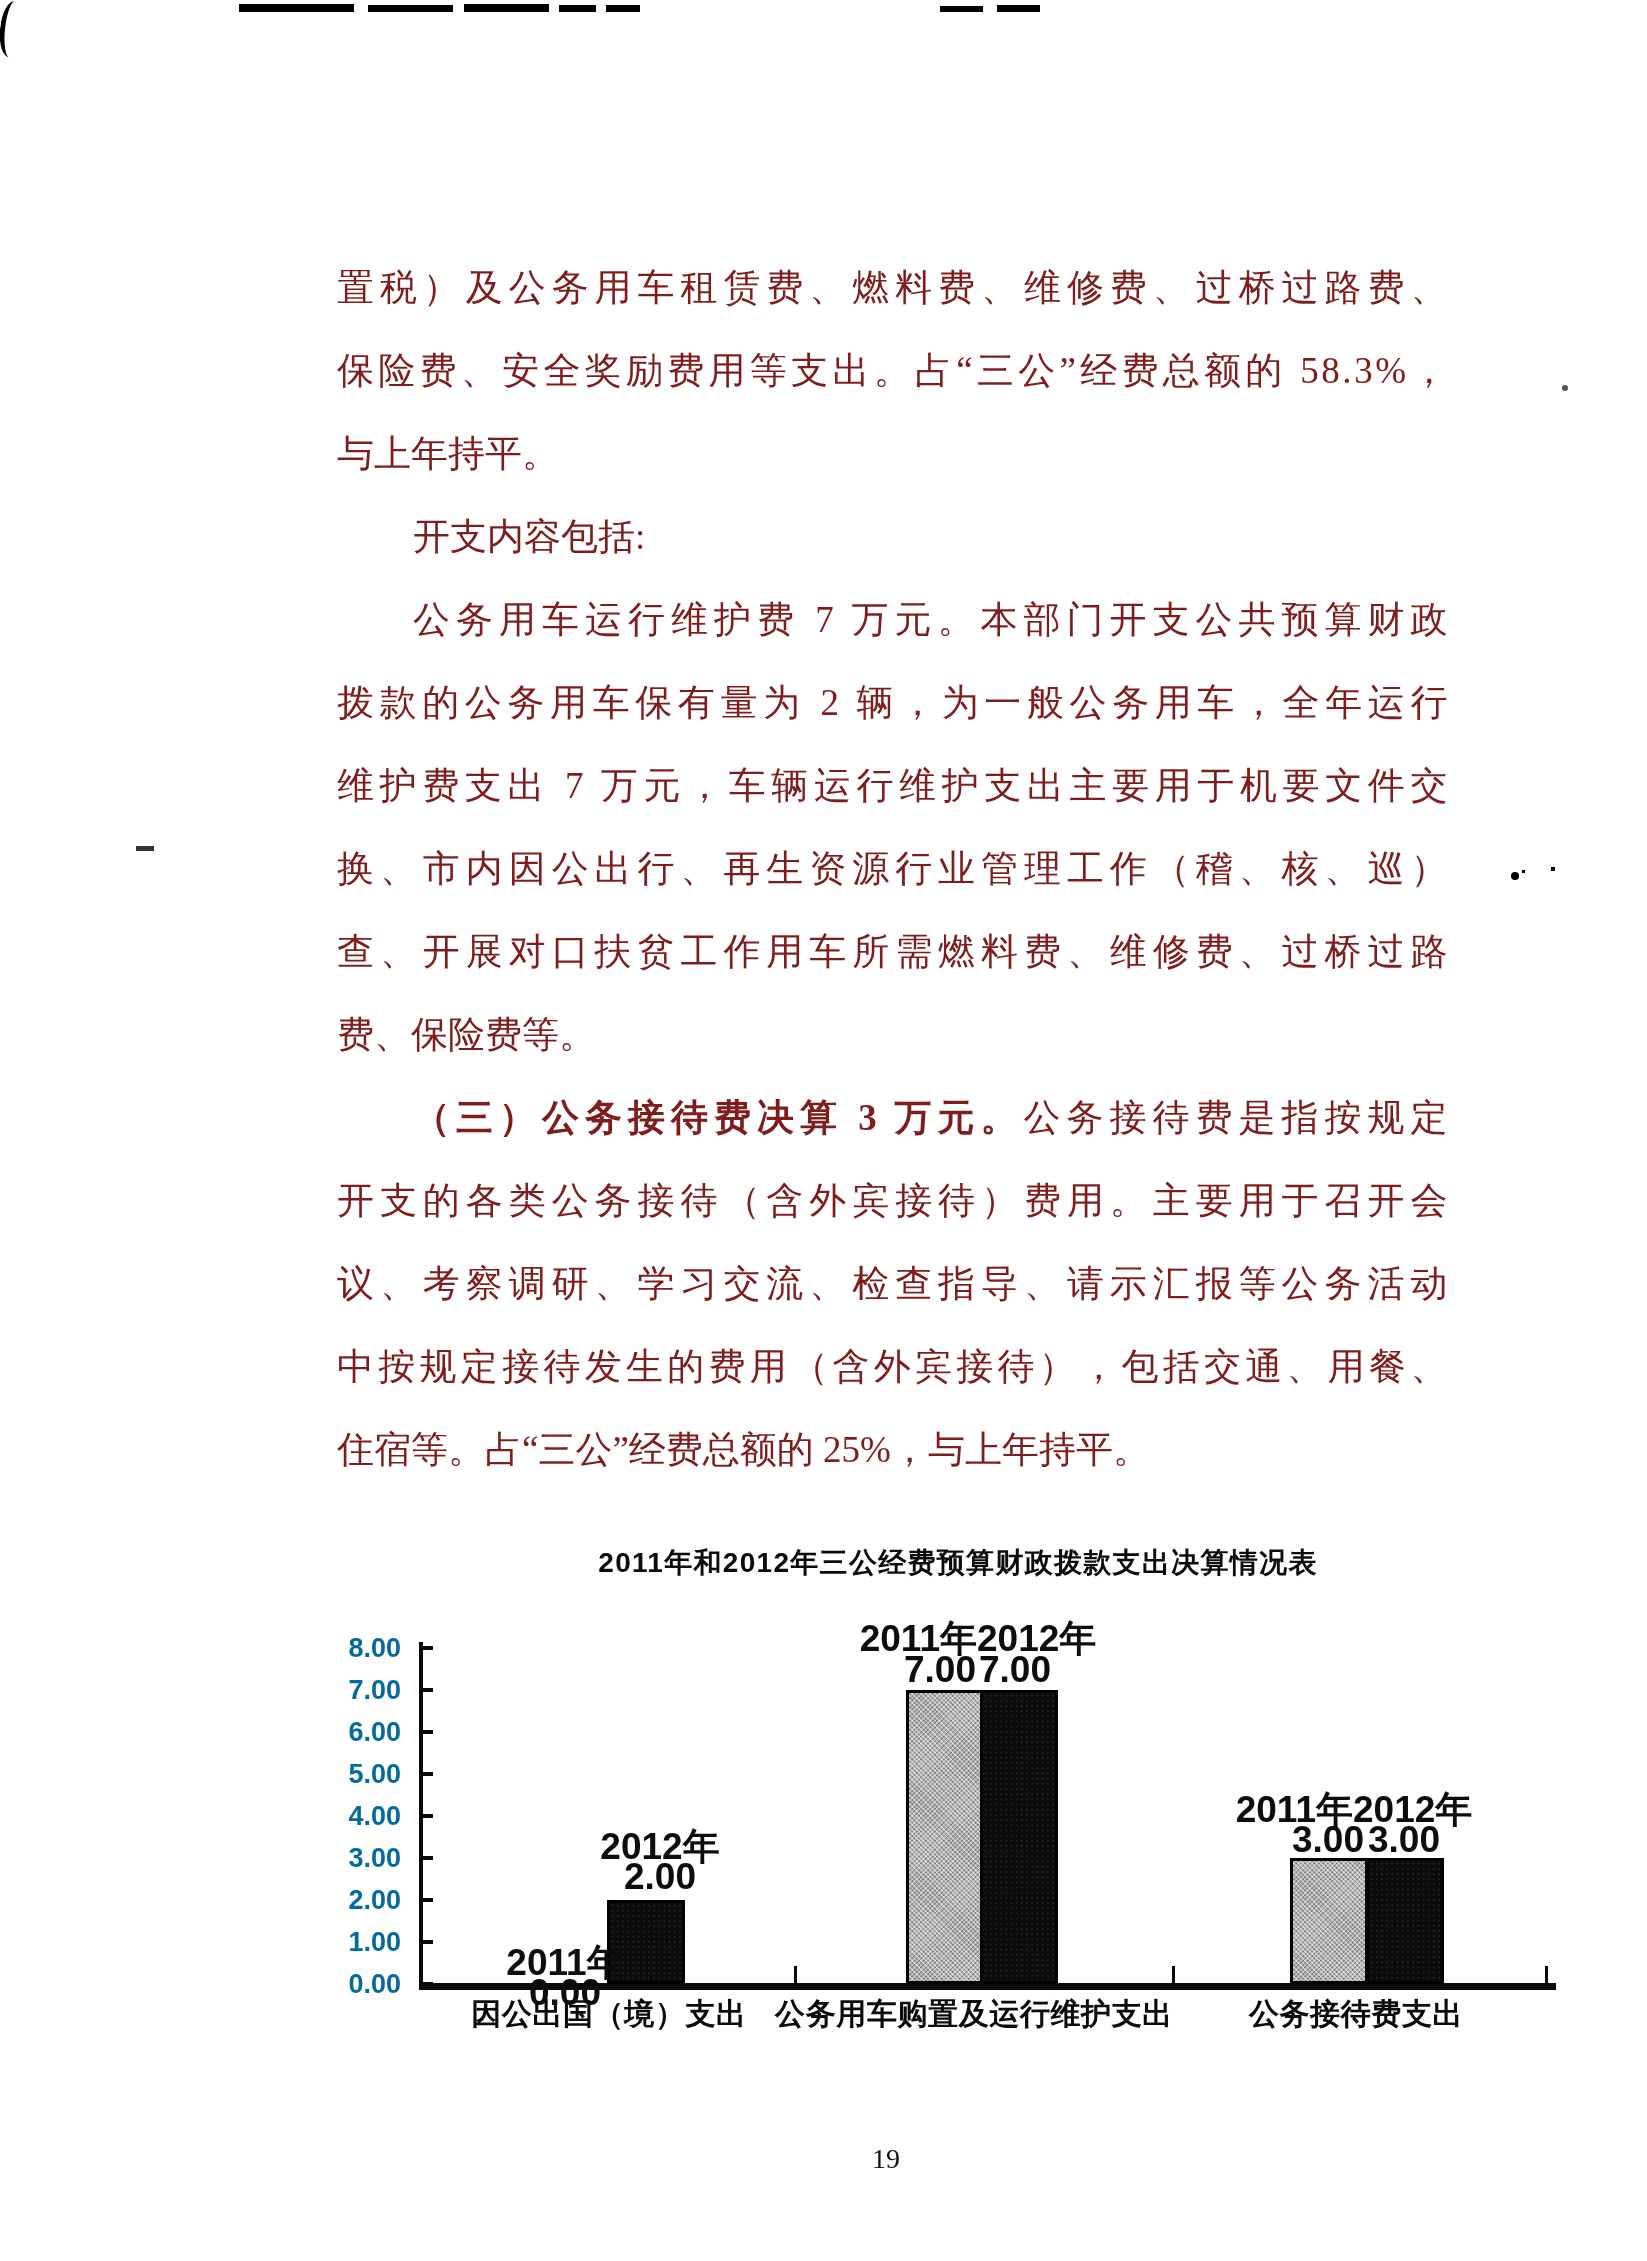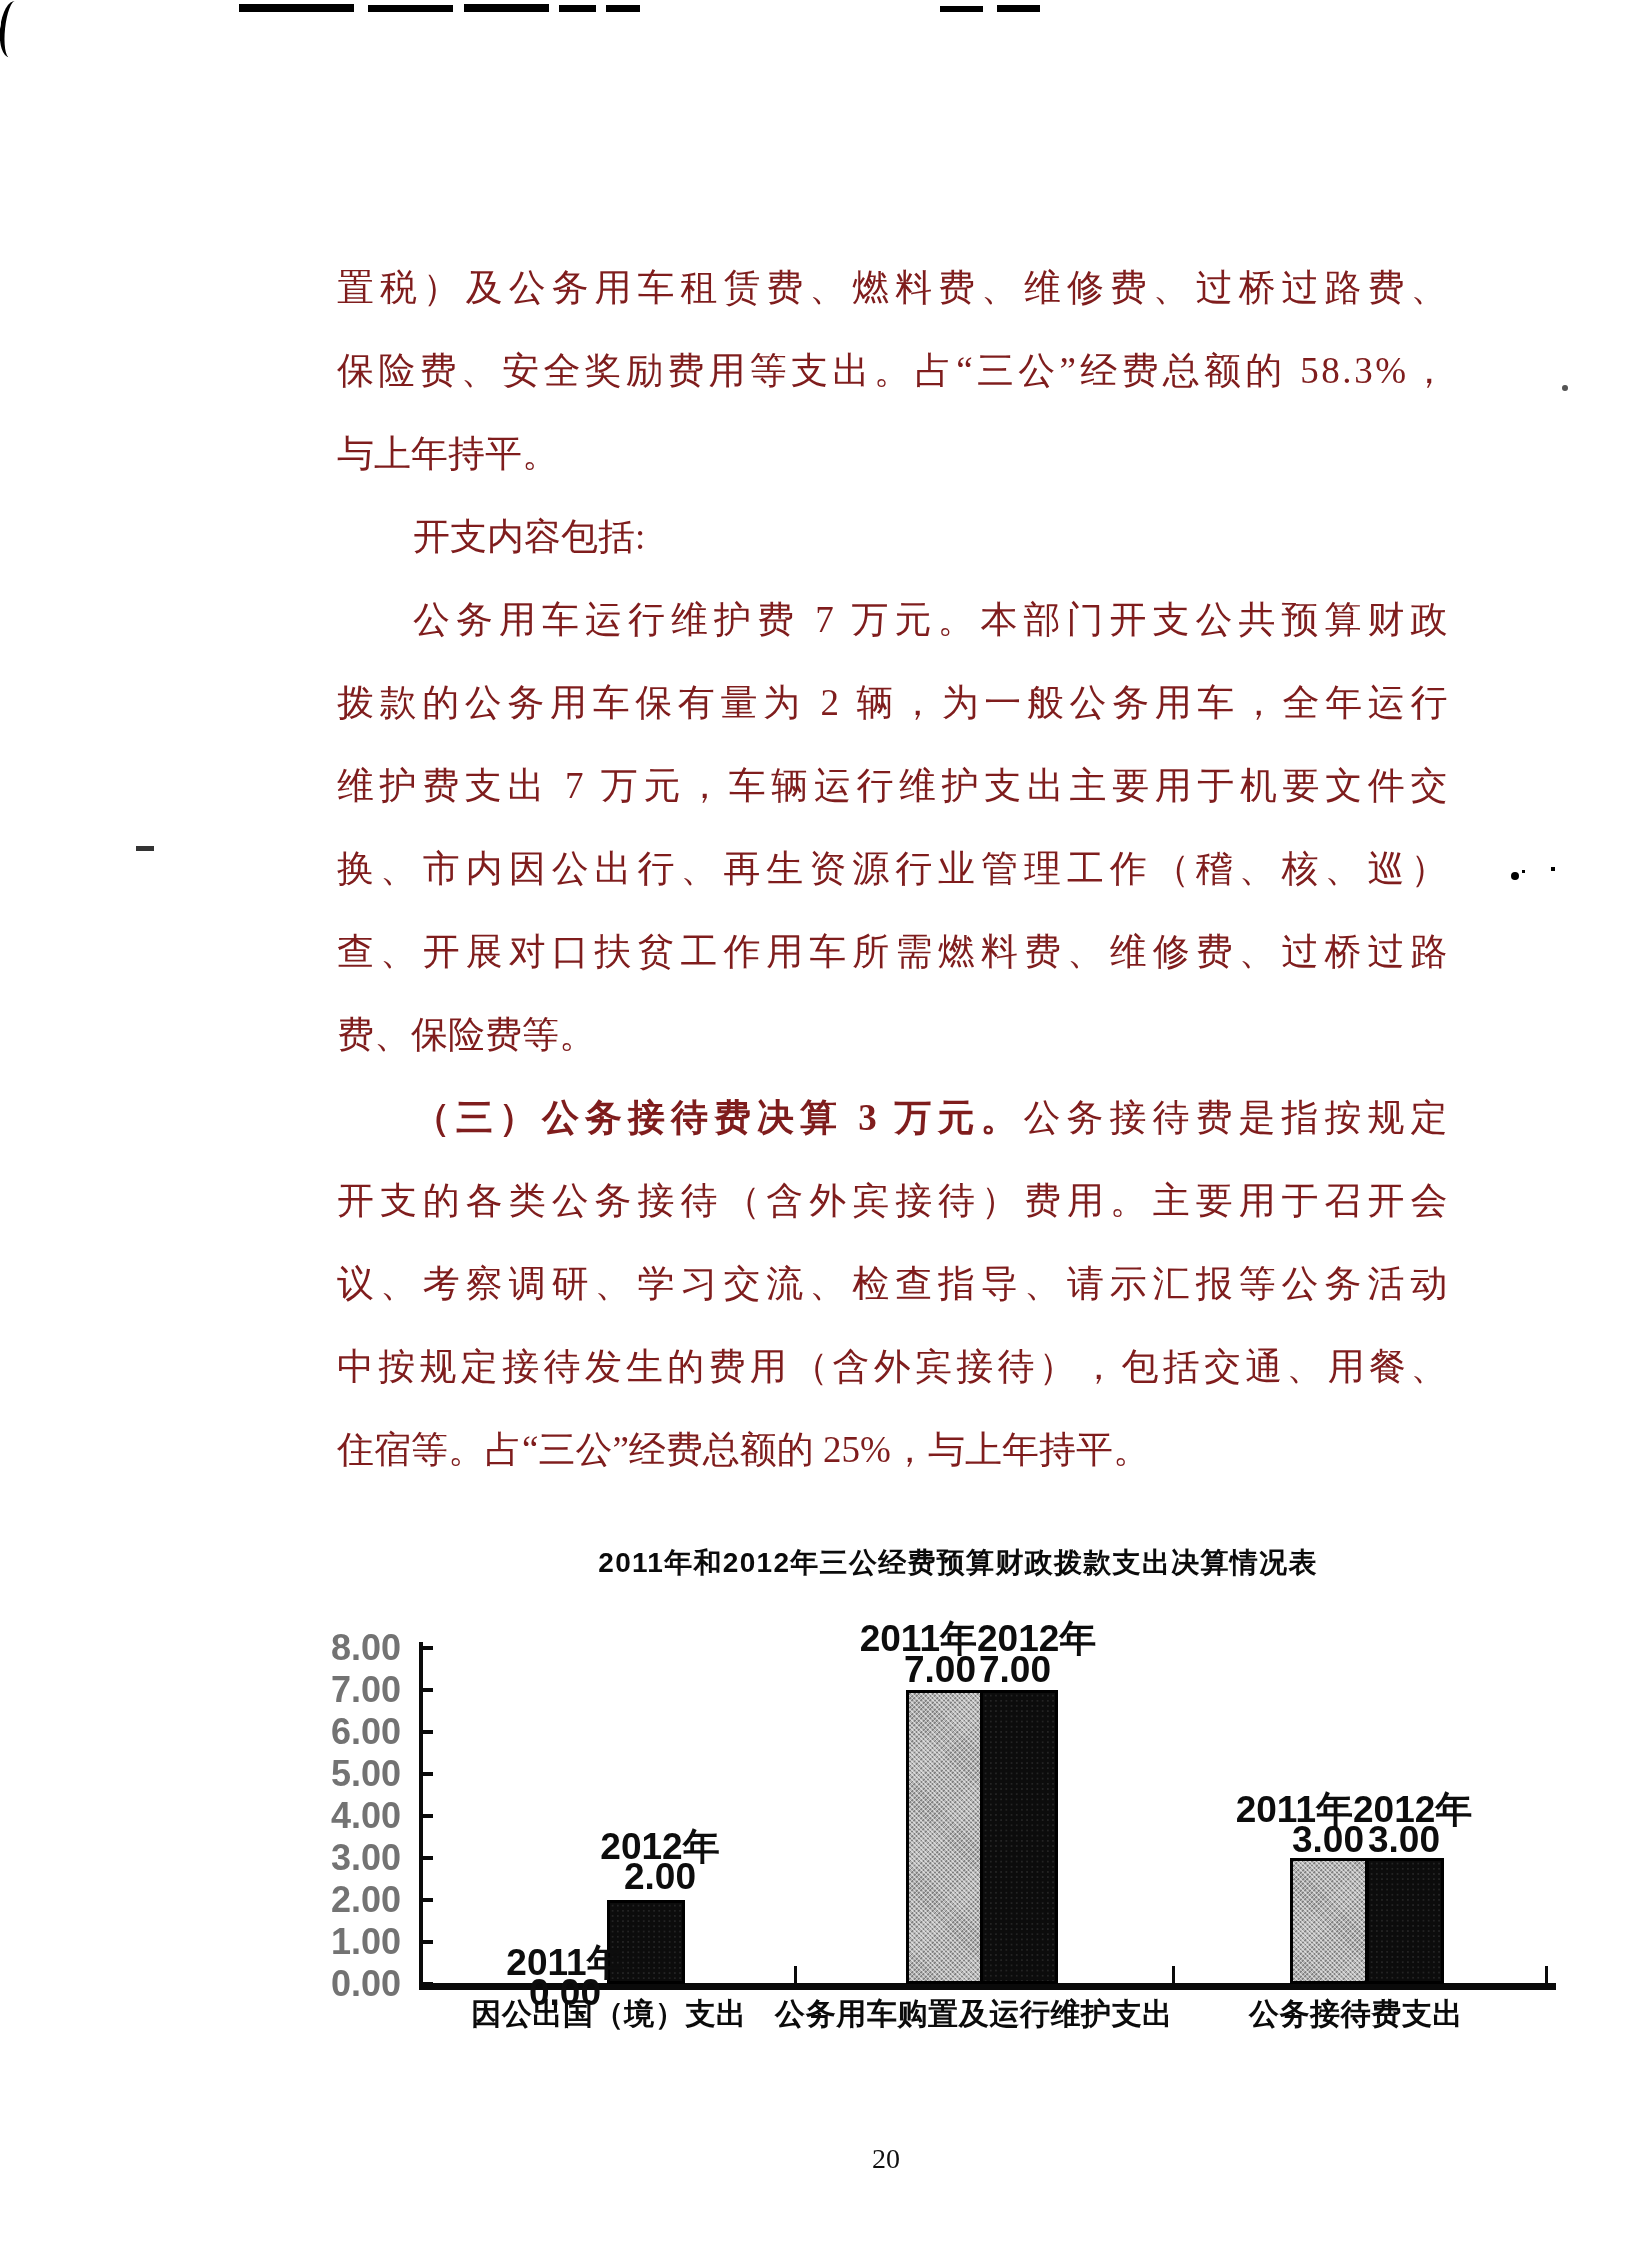--- a/index.html
+++ b/index.html
@@ -27,21 +27,21 @@
     font-size:28px; font-weight:700; letter-spacing:1.3px; white-space:nowrap; color:#0b0b0b;
   }
   .axis{position:absolute; background:#0a0a0a;}
   .y-axis{left:419px; top:1642px; width:3.9px; height:347px;}
   .x-axis{left:419px; top:1983px; width:1137px; height:6.5px;}
   .y-tick{position:absolute; left:420px; width:13px; height:3.9px; background:#0a0a0a;}
   .x-tick{position:absolute; width:3.2px; height:18px; top:1966px; background:#0a0a0a;}
   .y-label{
     position:absolute; left:304px; width:97px; height:28px; line-height:28px;
     text-align:right; font-family:"Liberation Sans","DejaVu Sans",sans-serif;
-    font-size:36px; font-weight:700; color:#737373;
+    font-size:27px; font-weight:700; color:#0369a1;
   }
   .bar{position:absolute; box-sizing:border-box; border:3.2px solid #000;}
   .bar-2011{
     background-color:#b3b3b3;
     background-image:
       repeating-linear-gradient(45deg, rgba(255,255,255,.5) 0 1.3px, transparent 1.3px 3.2px),
       repeating-linear-gradient(-45deg, rgba(0,0,0,.28) 0 1.3px, transparent 1.3px 3.2px);
   }
   .bar-2012{
     background-color:#0c0c0c;
@@ -169,15 +169,15 @@
       <div class="bar-label" style="left: 1404px; top: 1825px;">
         <div>3.00</div>
       </div>
     </div>
   <div id="cat-labels">
       <div class="cat-label" style="left: 609px; text-align: center;">因公出国（境）支出</div>
       <div class="cat-label" style="left: 974px;">公务用车购置及运行维护支出</div>
       <div class="cat-label" style="left: 1356px;">公务接待费支出</div>
     </div>
 
-  <div class="page-number">20</div>
+  <div class="page-number">19</div>
 </div>
 
 
 </body></html>

